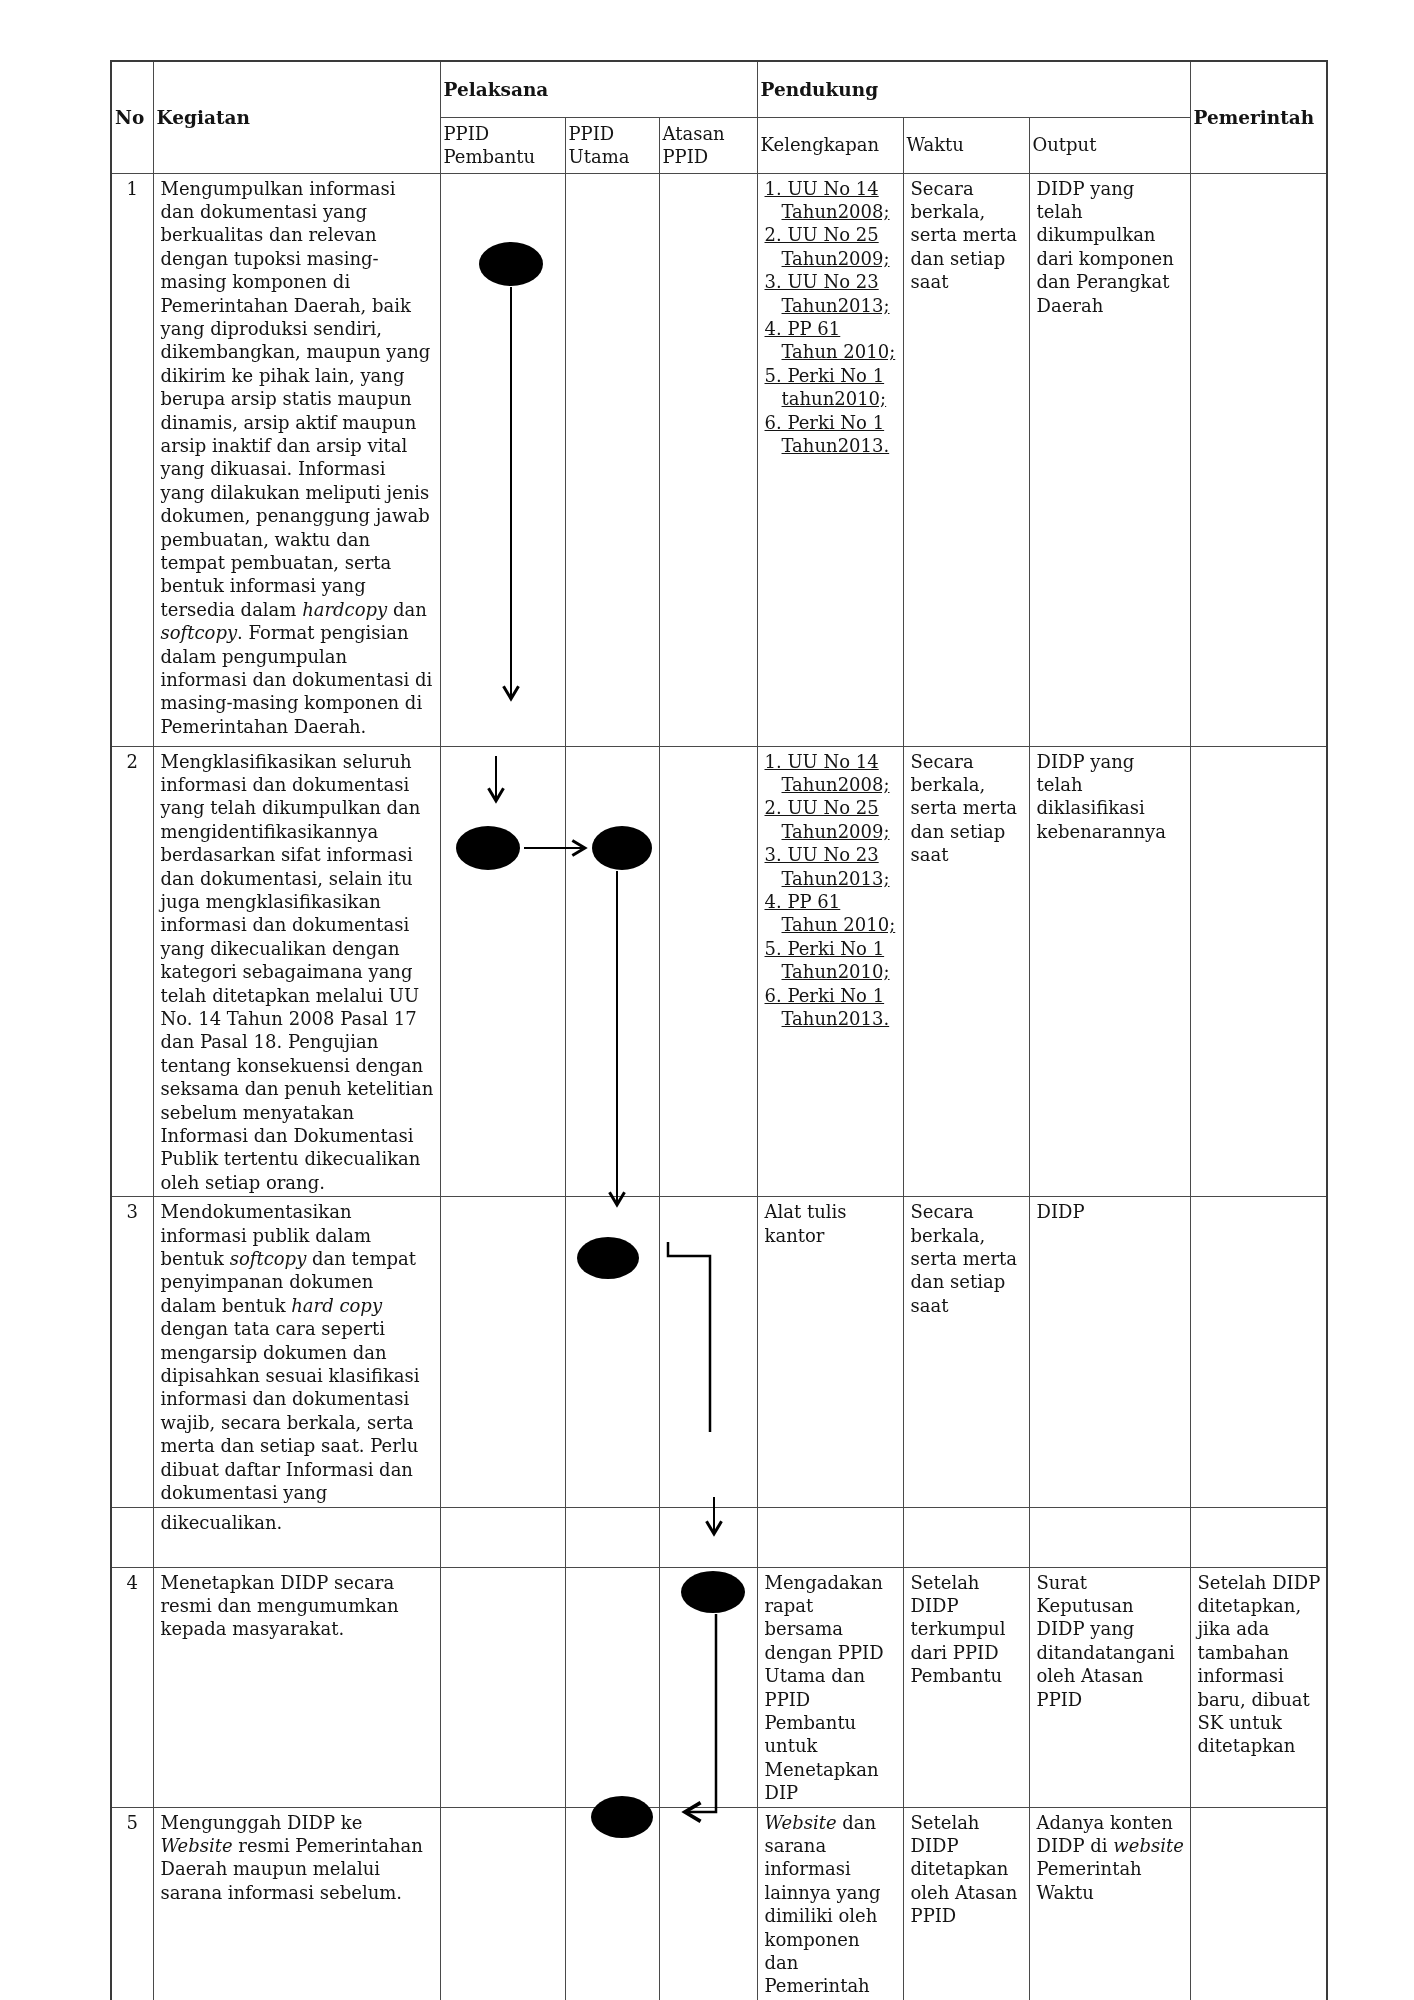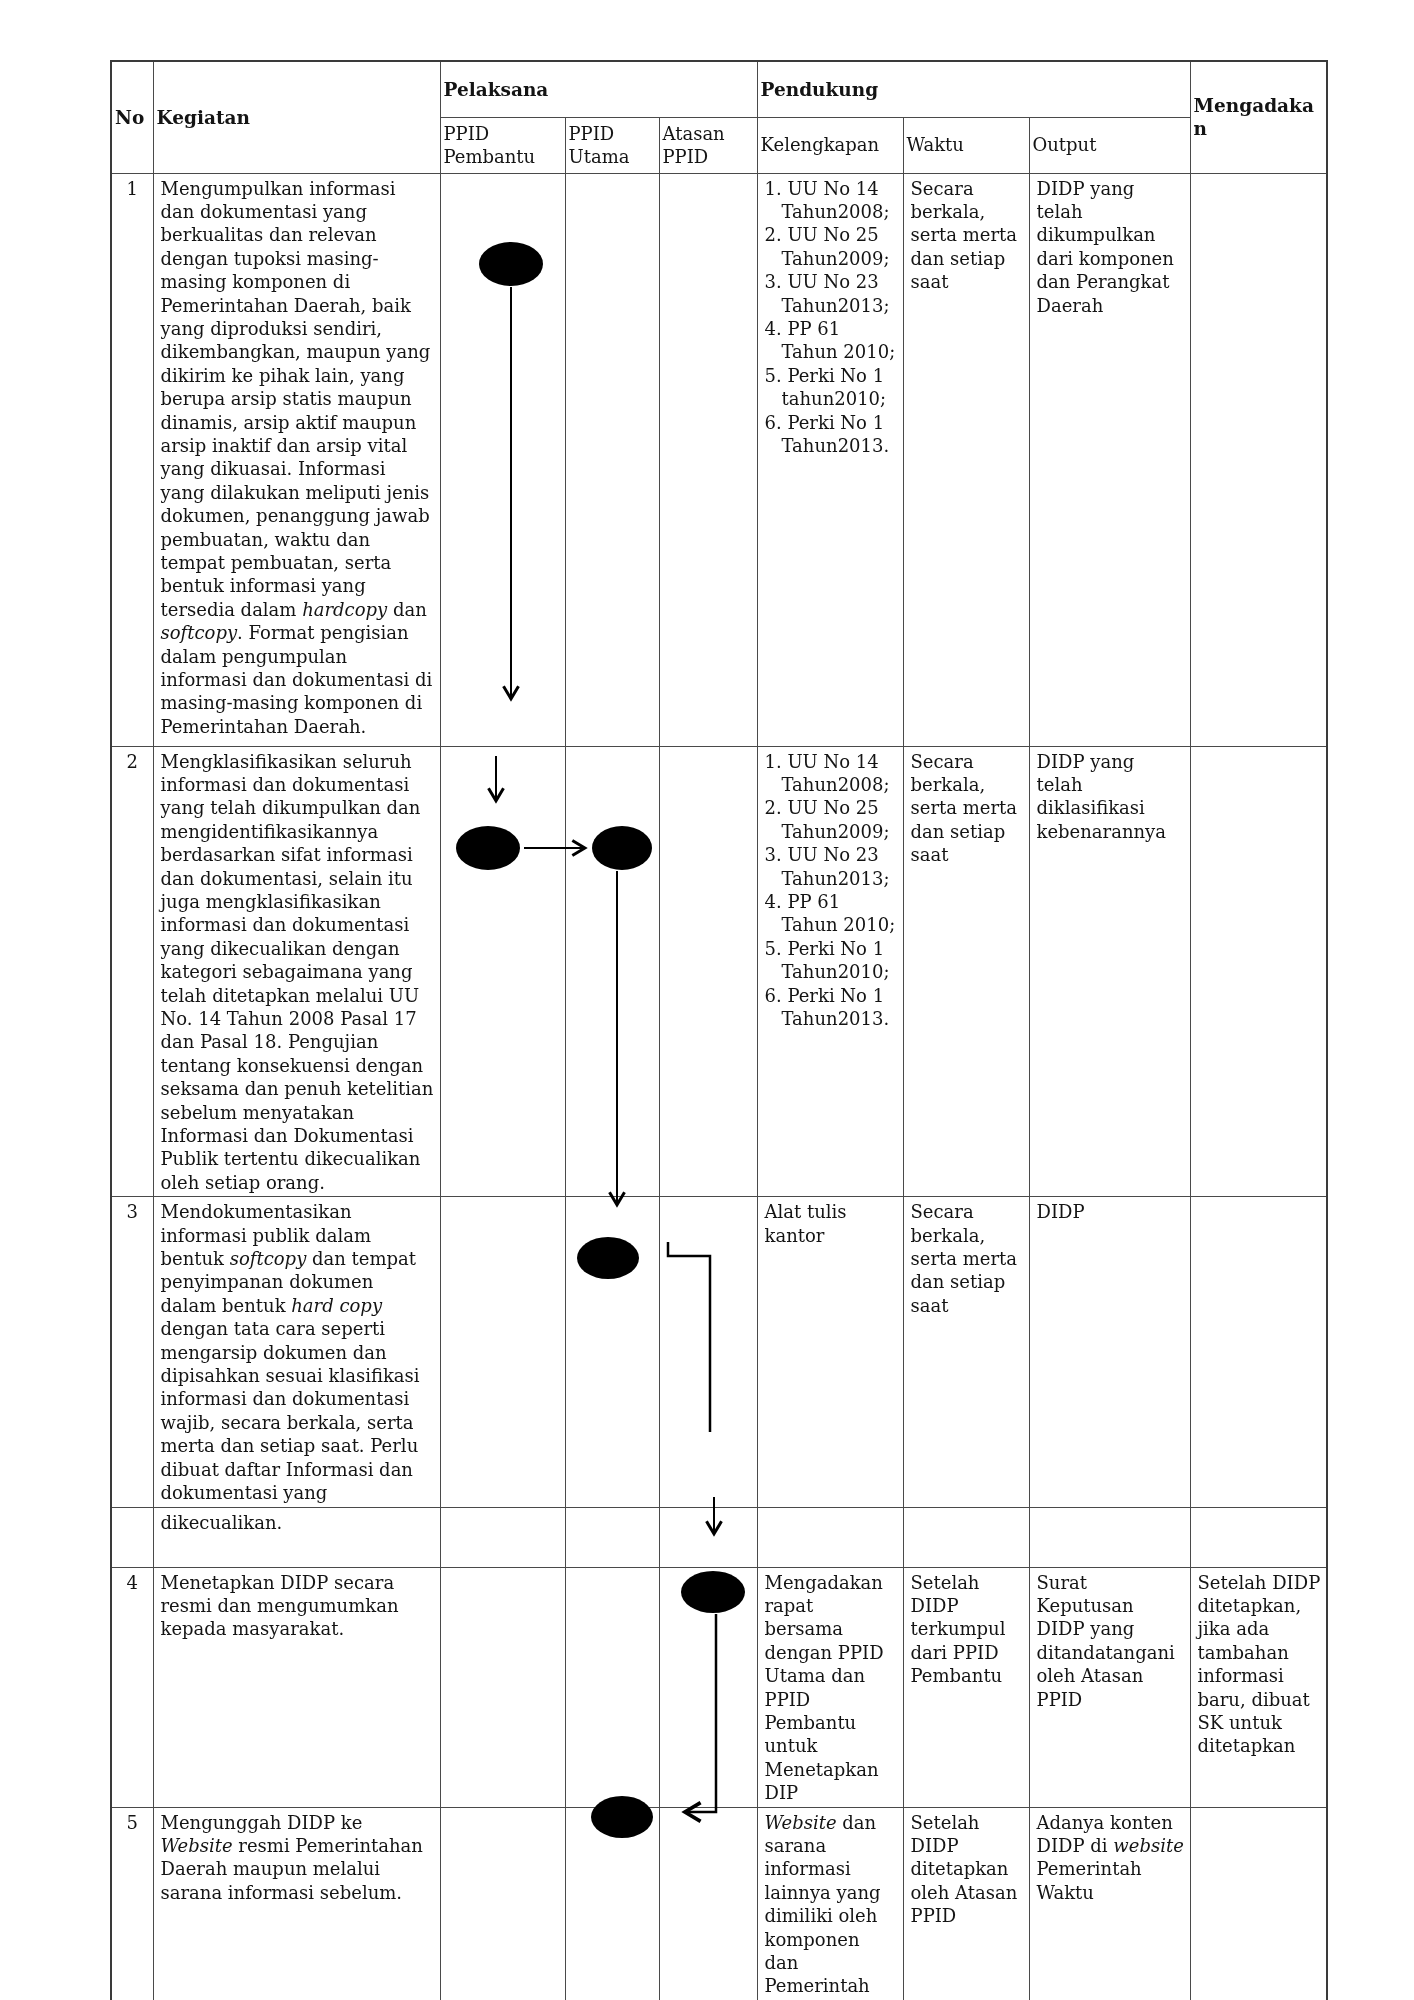--- a/index.html
+++ b/index.html
@@ -10,21 +10,21 @@
             border:2px solid #3a3a3a;}
   .sop th,.sop td{border:1px solid #4a4a4a;vertical-align:top;
             font-size:18px;line-height:23.4px;font-weight:normal;
             padding:3px 5px 2px 7px;word-wrap:break-word;}
   .sop thead th{text-align:left;vertical-align:middle;padding:2px 3px;}
   .sop thead tr.grp th{font-weight:bold;font-size:18.5px;}
   .sop thead tr.sub th{font-weight:normal;}
   .sop thead th.span2{font-weight:bold;font-size:18.5px;}
   td.no{ text-align:center;padding-left:0;padding-right:0;}
   .it{font-style:italic;}
-  .hang{padding-left:17px;text-indent:-17px;}
+  .hang{padding-left:17px;text-indent:-17px;text-decoration:underline;}
   svg.overlay{position:absolute;left:0;top:0;pointer-events:none;}
 </style>
 </head>
 <body>
 
 <div class="page">
 
   <table class="sop">
     <colgroup>
       <col style="width:42px">
@@ -36,21 +36,21 @@
       <col style="width:126px">
         <col style="width:161px">
         <col style="width:137px">
     </colgroup>
     <thead>
       <tr class="grp" style="height:56px">
         <th rowspan="2" class="span2">No</th>
         <th rowspan="2" class="span2">Kegiatan</th>
         <th colspan="3">Pelaksana</th>
         <th colspan="3">Pendukung</th>
-        <th rowspan="2" class="span2">Mengadakan</th>
+        <th rowspan="2" class="span2">Pemerintah</th>
       </tr>
       <tr class="sub" style="height:56px">
         <th>PPID Pembantu</th>
         <th>PPID Utama</th>
         <th>Atasan PPID</th>
         <th>Kelengkapan</th>
         <th>Waktu</th>
         <th>Output</th>
       </tr>
     </thead>

